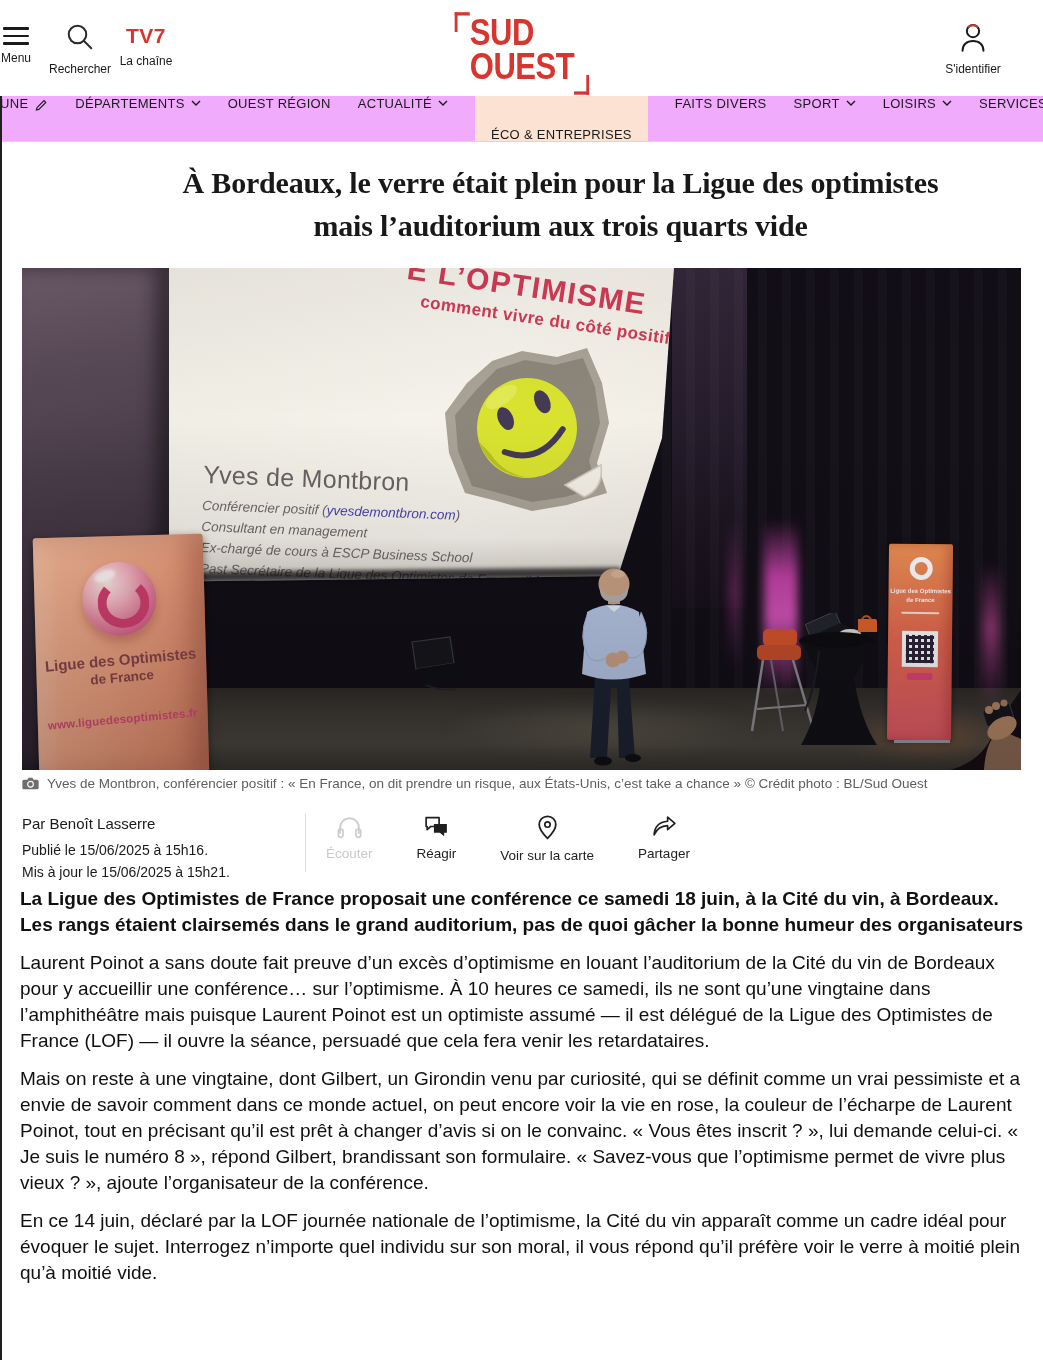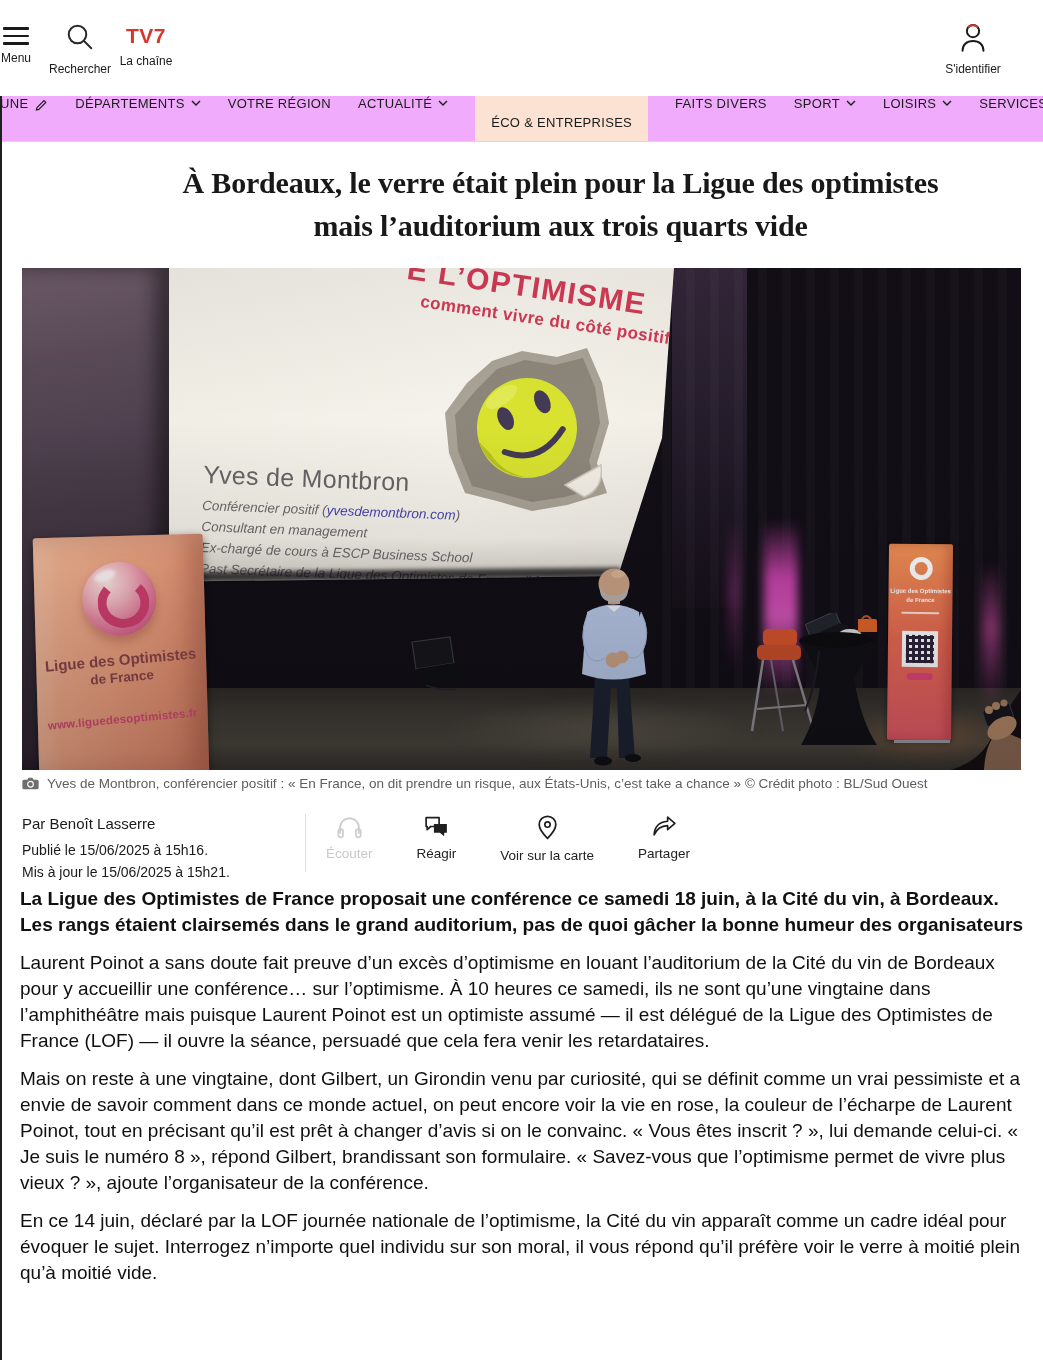--- a/index.html
+++ b/index.html
@@ -21,21 +21,21 @@
   .logo{position:absolute;left:50%;top:10px;transform:translateX(-50%);}
   .logo-inner{position:relative;transform:scale(.94,1.1);transform-origin:top center;
      color:var(--brand-red,#d6362e);font-weight:800;font-size:33px;line-height:.93;letter-spacing:-.5px;padding:6px 16px 10px 16px;}
   .logo-corner-tl{position:absolute;left:0;top:2px;width:13px;height:15px;border-left:3px solid var(--brand-red,#d6362e);border-top:3px solid var(--brand-red,#d6362e);}
   .logo-corner-br{position:absolute;right:0;bottom:0;width:13px;height:15px;border-right:3px solid var(--brand-red,#d6362e);border-bottom:3px solid var(--brand-red,#d6362e);}
 
   
   .main-nav{position:absolute;left:0;top:96px;width:1043px;height:45px;background:#f0abfc;border-bottom:1px solid #d8d8d8;
     display:flex;align-items:flex-start;gap:27px;overflow:hidden;white-space:nowrap;}
   .nav-item{display:flex;align-items:center;gap:6px;font-size:13px;font-weight:500;letter-spacing:.3px;color:#1a1a1a;cursor:pointer;flex:0 0 auto;}
-  .nav-item.active{background:var(--nav-active-bg,#fce2d2);height:45px;padding:4px 16px;}
+  .nav-item.active{background:var(--nav-active-bg,#fce2d2);height:45px;padding:16px 16px;}
   .left-edge{position:absolute;left:0;top:96px;width:2px;height:1264px;background:#1f1f1f;z-index:40;}
 
   
   .article-title{position:absolute;left:0;top:162px;width:1043px;text-align:center;padding-left:39px;}
   .article-title h1{margin:0 auto;width:770px;font-family:"Liberation Serif","DejaVu Serif",serif;
      font-size:30px;line-height:1.42;font-weight:600;color:#181818;letter-spacing:-.2px;}
 
   
   .photo{position:absolute;left:22px;top:268px;width:999px;height:502px;overflow:hidden;background:#120e16;}
   .ph-abs{position:absolute;}
@@ -148,20 +148,28 @@
         <circle cx="10" cy="10" r="7" fill="none" stroke="#2a2a2a" stroke-width="1.6"></circle>
         <line x1="15.2" y1="15.2" x2="21" y2="21" stroke="#2a2a2a" stroke-width="1.6" stroke-linecap="round"></line>
       </svg>
       <div class="hdr-label">Rechercher</div>
     </div>
     <div class="hdr-item tv7-grp">
       <div class="tv7-title">TV7</div>
       <div class="hdr-label">La chaîne</div>
     </div>
 
+    <div class="logo">
+      <div class="logo-inner">
+        <div class="logo-corner-tl"></div>
+        <div>SUD</div>
+        <div>OUEST</div>
+        <div class="logo-corner-br"></div>
+      </div>
+    </div>
 
     <div class="hdr-item signin-grp">
       <svg width="34" height="32" viewBox="0 0 24 26">
         <circle cx="12" cy="9" r="5" fill="none" stroke="#1a1a1a" stroke-width="1.6"></circle>
         <path d="M8.6 5.6 a5 5 0 0 1 6.8 0" fill="none" stroke="#d6362e" stroke-width="1.6" stroke-linecap="round"></path>
         <path d="M3.5 25 c0 -5 3.6 -8 8.5 -8 s8.5 3 8.5 8" fill="none" stroke="#1a1a1a" stroke-width="1.6" stroke-linecap="round"></path>
       </svg>
       <div class="hdr-label">S'identifier</div>
     </div>
   </header>
@@ -173,21 +181,21 @@
         <path d="M3 10.6 l7 -7 1.8 1.8 -7 7 -2.4 .6 z" fill="none" stroke="#1a1a1a" stroke-width="1.1"></path>
       </svg>
     </div>
     <div class="nav-item">
       <span>DÉPARTEMENTS</span>
       <svg width="10" height="7" viewBox="0 0 10 7">
           <path d="M1 1 l4 4 4 -4" fill="none" stroke="#1a1a1a" stroke-width="1.4"></path>
         </svg>
     </div>
     <div class="nav-item">
-      <span>VOTRE RÉGION</span>
+      <span>OUEST RÉGION</span>
     </div>
     <div class="nav-item">
       <span>ACTUALITÉ</span>
       <svg width="10" height="7" viewBox="0 0 10 7">
           <path d="M1 1 l4 4 4 -4" fill="none" stroke="#1a1a1a" stroke-width="1.4"></path>
         </svg>
     </div>
     <div class="nav-item active">
       <span>ÉCO &amp; ENTREPRISES</span>
     </div>

